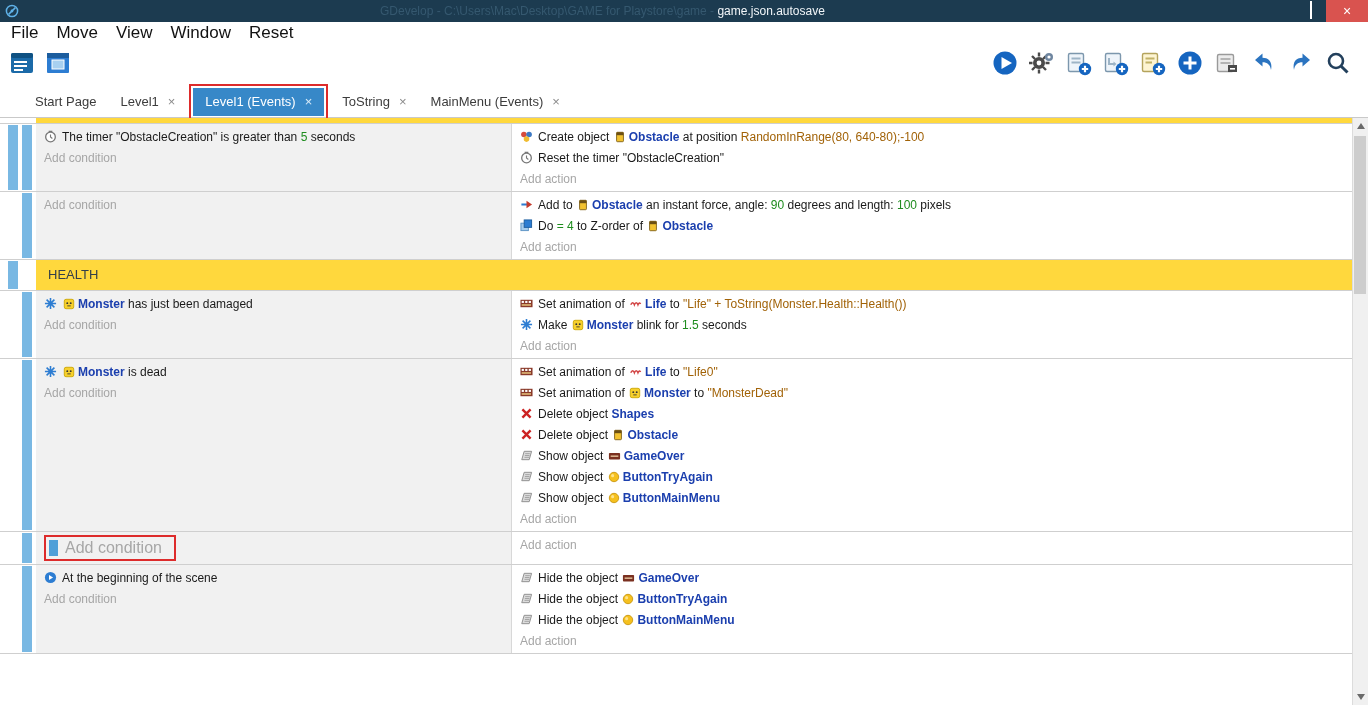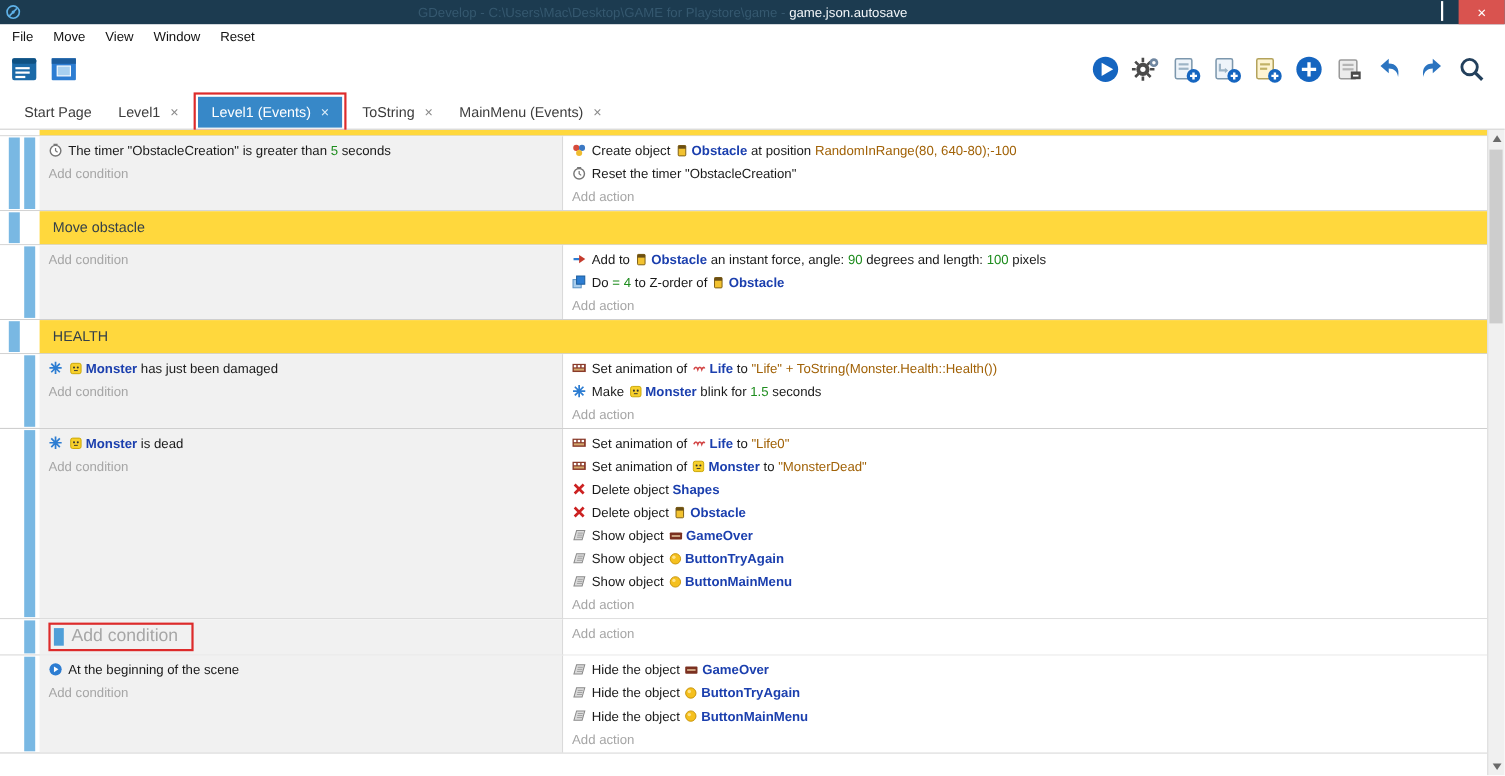--- a/index.html
+++ b/index.html
@@ -14,31 +14,31 @@
   .dim { color:#35586f; }
   .bright { color:#f2f6f9; }
   .controls { margin-left:auto; display:flex; height:22px; }
   .ctrl { width:30px; height:22px; display:flex; align-items:center; justify-content:center; color:#fff; }
   .ctrl.close { width:42px; background:#d9534f; }
   .min-glyph { width:9px; height:2px; background:#fff; }
   .max-glyph { width:10px; height:9px; border:1px solid #fff; border-top-width:3px; }
   .x-glyph { font-size:14px; line-height:1; color:#fff; }
 
   
-  .menubar { height:22px; background:#fff; display:flex; align-items:center; font-size:12px; color:#121212; padding-left:2px; flex:0 0 auto; }
+  .menubar { height:22px; background:#fff; display:flex; align-items:center; font-size:17px; color:#121212; padding-left:2px; flex:0 0 auto; }
   .menu-item { padding:0 9px; height:22px; display:flex; align-items:center; }
 
   
   .toolbar { height:42px; background:#fff; display:flex; align-items:center; padding:0 8px; flex:0 0 auto; }
   .tb-left { display:flex; gap:8px; align-items:center; }
   .tb-right { margin-left:auto; display:flex; gap:9px; align-items:center; padding-right:8px; }
   .tb-btn { width:28px; height:28px; display:flex; align-items:center; justify-content:center; }
 
   
-  .tabbar { height:32px; background:#fff; display:flex; align-items:center; padding-left:10px; border-bottom:1px solid #c9c9c9; font-size:13px; color:#3c3c3c; flex:0 0 auto; }
+  .tabbar { height:32px; background:#fff; display:flex; align-items:center; padding-left:23px; border-bottom:1px solid #c9c9c9; font-size:13px; color:#3c3c3c; flex:0 0 auto; }
   .tab { height:28px; display:flex; align-items:center; padding:0 12px; gap:9px; white-space:nowrap; }
   .tab.active { background:#3788c8; color:#fff; outline:2px solid #dd2b2b; outline-offset:2px; margin:0 6px; }
   .tab .x { color:#8a8a8a; font-size:13px; }
   .tab.active .x { color:#dcedf9; }
 
   
   .events-wrap { flex:1 1 auto; position:relative; background:#fff; overflow:hidden; }
   .events { position:absolute; left:0; top:0; right:16px; bottom:0; overflow:hidden; background:#fff; }
   .row { position:relative; border-bottom:1px solid #cfcfcf; background:#fff; }
   .handle { position:absolute; top:1px; bottom:1px; width:10px; background:#79b8e3; }
@@ -271,24 +271,20 @@
                     <path d="M5 1.5h4" stroke="#777" stroke-width="1.4"></path>
                   </svg></span>
                 <span>Reset the timer "ObstacleCreation"</span>
               </div>
               <div class="line">
                 <span class="muted">Add action</span>
               </div>
             </div>
           </div>
         </div>
-        <div class="row comment-row">
-          <div class="handle" style="left: 8px;"></div>
-          <div class="bar">Move obstacle</div>
-        </div>
         <div class="row event-row">
           <div class="handle" style="left: 22px;"></div>
           <div class="event-body">
             <div class="cond">
               <div class="line">
                 <span class="muted">Add condition</span>
               </div>
             </div>
             <div class="act">
               <div class="line">

